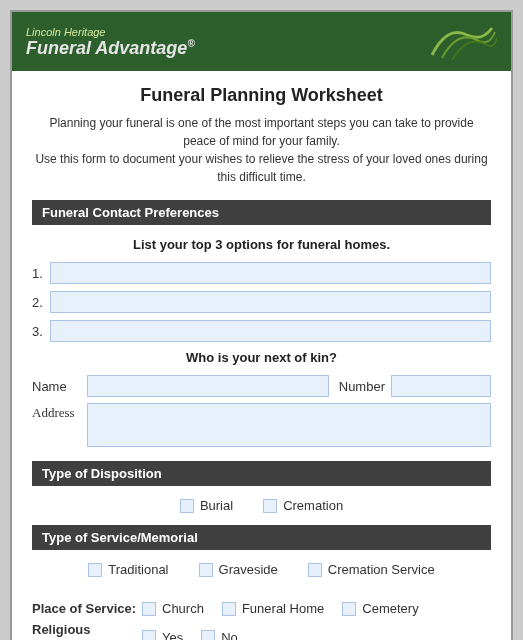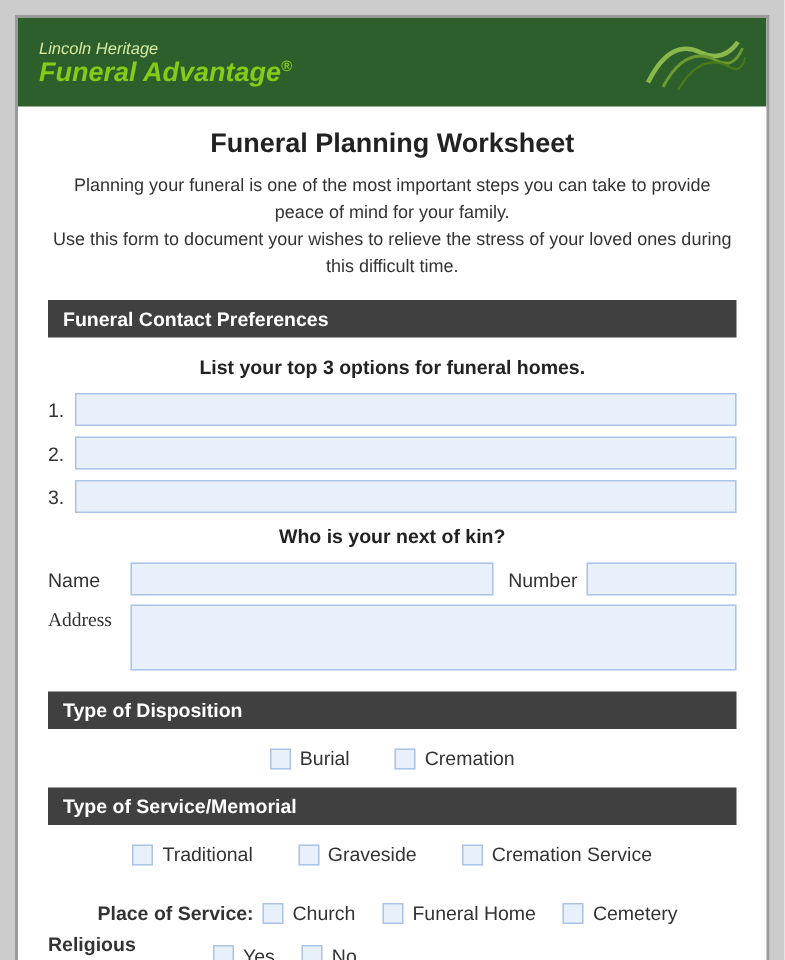--- a/index.html
+++ b/index.html
@@ -31,21 +31,21 @@
     }
     .header-logo-text .logo-top {
       font-size: 11px;
       font-style: italic;
       color: #d4e8a0;
       display: block;
     }
     .header-logo-text .logo-bottom {
       font-size: 18px;
       font-weight: bold;
-      color: #84cc16;
+      color: #e5e5e5;
       display: block;
       line-height: 1.1;
       text-align: right;
     }
     .header-logo-text .logo-bottom span {
       font-style: italic;
     }
     .header-swoosh {
       color: #a0c060;
       font-size: 28px;
@@ -183,21 +183,20 @@
     .service-grid {
       display: flex;
       justify-content: center;
       gap: 30px;
       margin-bottom: 24px;
     }
     .place-row {
       display: flex;
       align-items: center;
       margin-bottom: 6px;
-      margin-left: 33px;
     }
     .place-label {
       width: 110px;
       font-size: 13px;
       color: #333;
       font-weight: bold;
     }
     .place-options {
       display: flex;
       gap: 18px;

